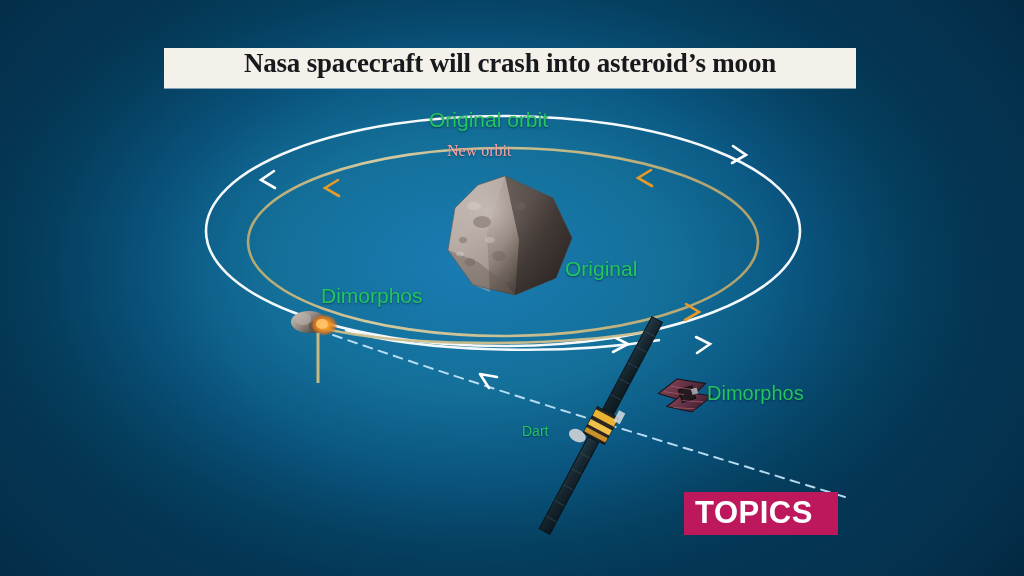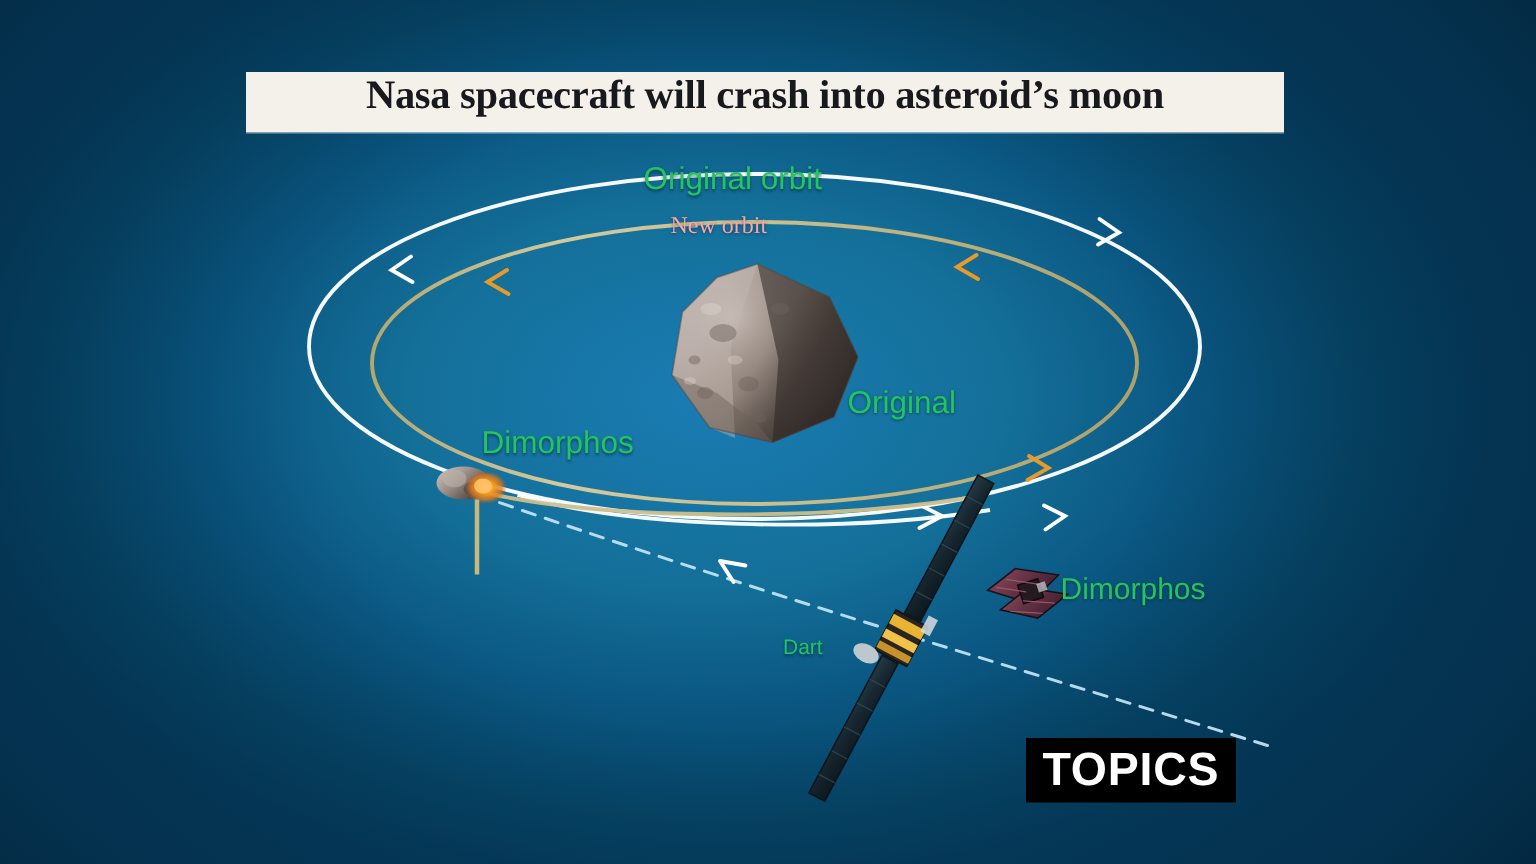--- a/index.html
+++ b/index.html
@@ -47,22 +47,22 @@
   #lbl-dart{left:522px;top:424px;font-size:14px;}
   #lbl-licia{left:707px;top:382px;font-size:20px;}
 
   
   #logo{position:absolute;left:684px;top:493px;display:flex;align-items:center;height:40px;}
   #logo-medico{
     color:#ffffff;font-weight:700;font-size:31px;letter-spacing:.5px;
     font-family:"Liberation Sans",sans-serif;padding-right:9px;
   }
   #logo-topics-box{
-    background:#000000;display:flex;align-items:center;justify-content:center;
-    padding:3px 11px 4px 11px;
+    background:#be185d;display:flex;align-items:center;justify-content:center;
+    padding:3px 25px 4px 11px;
   }
   #logo-topics{
     color:#ffffff;font-weight:700;font-size:31px;letter-spacing:.5px;
     font-family:"Liberation Sans",sans-serif;
   }
 </style>
 </head>
 <body>
 
 <div id="stage">

